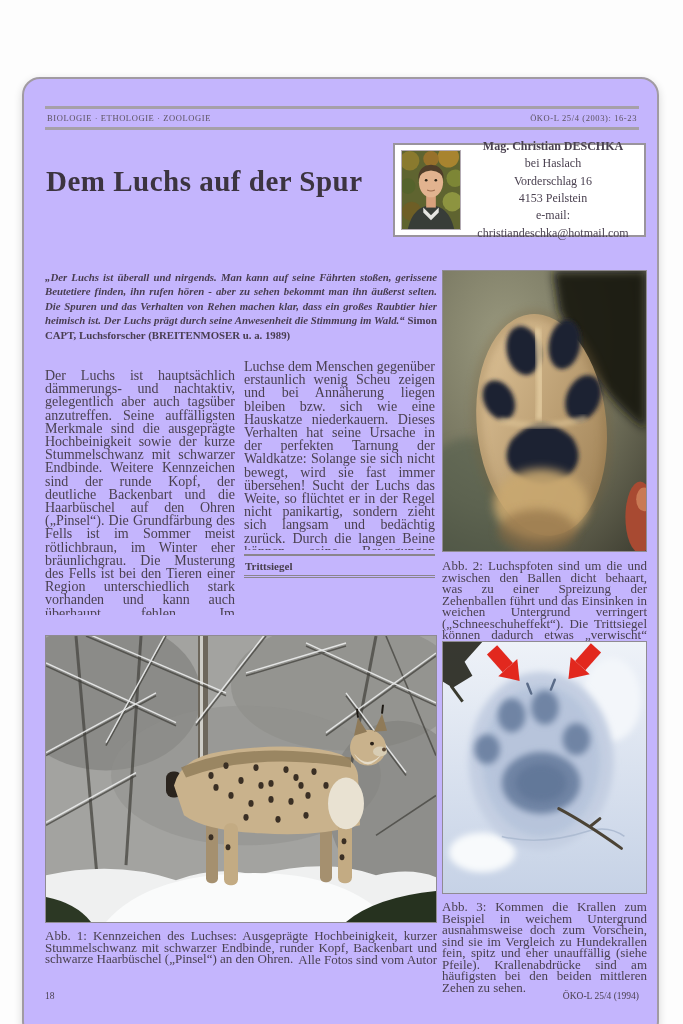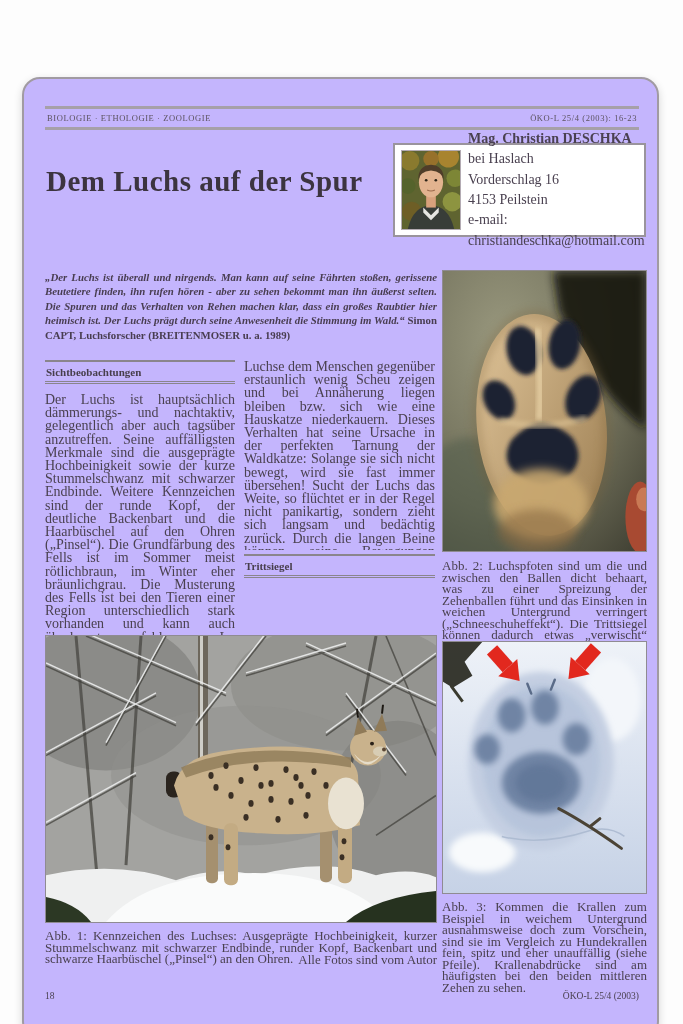--- a/index.html
+++ b/index.html
@@ -24,21 +24,21 @@
 
   
   .title { left:22px; top:86px; font-size:29px; color:#3c3440; letter-spacing:0.5px; }
   .authorbox {
     left:369px; top:64px; width:253px; height:94px;
     border:2px solid #9a949c; background:#fff; display:flex; gap:7px;
     padding:6px; align-items:center;
   }
   .authorbox .photo { width:60px; height:80px; border:1px solid #b3abb3; flex:none; }
   .authorbox .photo svg { display:block; width:100%; height:100%; }
-  .authorbox .info { flex:1; font-size:14px; line-height:1.45; color:#4a4150; }
+  .authorbox .info { flex:1; text-align:center; font-size:12px; line-height:1.45; color:#4a4150; }
   .authorbox .info .name { font-weight:bold; }
 
   
   .quote {
     left:21px; top:191px; width:392px;
     font-size:10.8px; line-height:1.34; color:#483d50;
     font-weight:bold; font-style:italic; text-align:justify;
   }
   .quote .attr, .quote .ref { font-style:normal; }
 
@@ -120,21 +120,20 @@
     </div>
   </div>
 
   <p class="abs quote">
     <span>„Der Luchs ist überall und nirgends. Man kann auf seine Fährten stoßen, gerissene Beutetiere finden, ihn rufen hören - aber zu sehen bekommt man ihn äußerst selten. Die Spuren und das Verhalten von Rehen machen klar, dass ein großes Raubtier hier heimisch ist. Der Luchs prägt durch seine Anwesenheit die Stimmung im Wald.“</span>
     <span class="attr">Simon CAPT, Luchsforscher</span>
     <span class="ref">(BREITENMOSER u. a. 1989)</span>
   </p>
 
   <div class="abs col-left">
-    <div class="colheading">Sichtbeobachtungen</div>
     <div class="bodytext">Der Luchs ist hauptsächlich dämmerungs- und nachtaktiv, gelegentlich aber auch tagsüber anzutreffen. Seine auffälligsten Merkmale sind die ausgeprägte Hochbeinigkeit sowie der kurze Stummelschwanz mit schwarzer Endbinde. Weitere Kennzeichen sind der runde Kopf, der deutliche Backenbart und die Haarbüschel auf den Ohren („Pinsel“). Die Grundfärbung des Fells ist im Sommer meist rötlichbraun, im Winter eher bräunlichgrau. Die Musterung des Fells ist bei den Tieren einer Region unterschiedlich stark vorhanden und kann auch überhaupt fehlen. Im Allgemeinen ist sie im Sommerhaar intensiver als im Winterhaar. Im Wald können</div>
   </div>
 
   <div class="abs col-mid">
     <div class="bodytext b1">Luchse dem Menschen gegenüber erstaunlich wenig Scheu zeigen und bei Annäherung liegen bleiben bzw. sich wie eine Hauskatze niederkauern. Dieses Verhalten hat seine Ursache in der perfekten Tarnung der Waldkatze: Solange sie sich nicht bewegt, wird sie fast immer übersehen! Sucht der Luchs das Weite, so flüchtet er in der Regel nicht panikartig, sondern zieht sich langsam und bedächtig zurück. Durch die langen Beine können seine Bewegungen mitunter etwas schlaksig wirken.</div>
     <div class="colheading h2">Trittsiegel</div>
   </div>
 
   <div class="abs photo-frame fig2-photo">
     <svg viewBox="0 0 207 282" preserveAspectRatio="none">
@@ -318,16 +317,16 @@
             <rect x="0" y="-7" width="24" height="14"></rect>
             <polygon points="24,-13 42,0 24,13"></polygon>
           </g>
       </g>
     </svg>
   </div>
   <p class="abs caption fig3-cap">Abb. 3: Kommen die Krallen zum Beispiel in weichem Untergrund ausnahmsweise doch zum Vorschein, sind sie im Vergleich zu Hundekrallen fein, spitz und eher unauffällig (siehe Pfeile). Krallenabdrücke sind am häufigsten bei den beiden mittleren Zehen zu sehen.</p>
 
   <div class="abs pagefooter">
     <span>18</span>
-    <span>ÖKO-L 25/4 (2003)</span>
+    <span>ÖKO-L 25/4 (1994)</span>
   </div>
 
 </div>
 
 </body></html>

